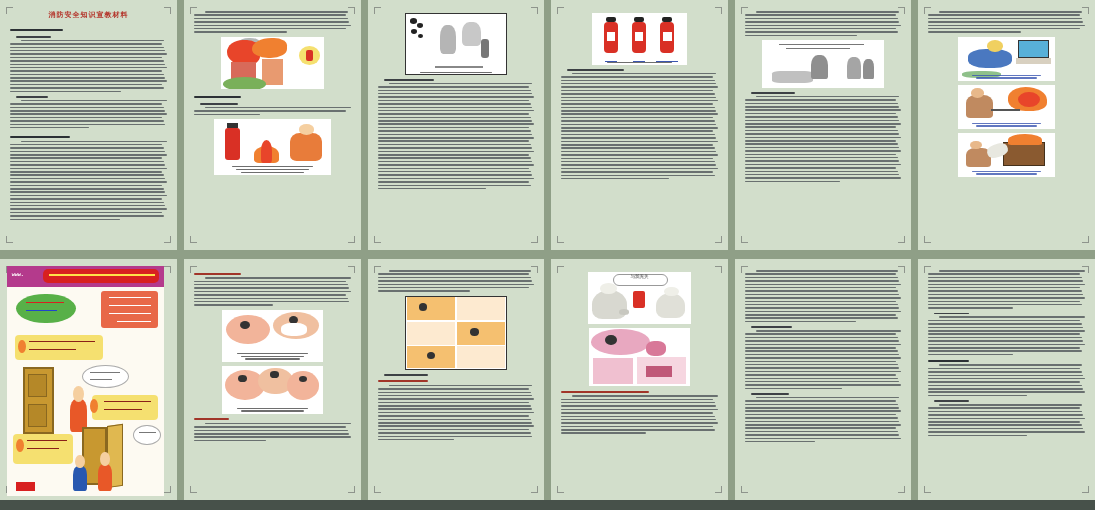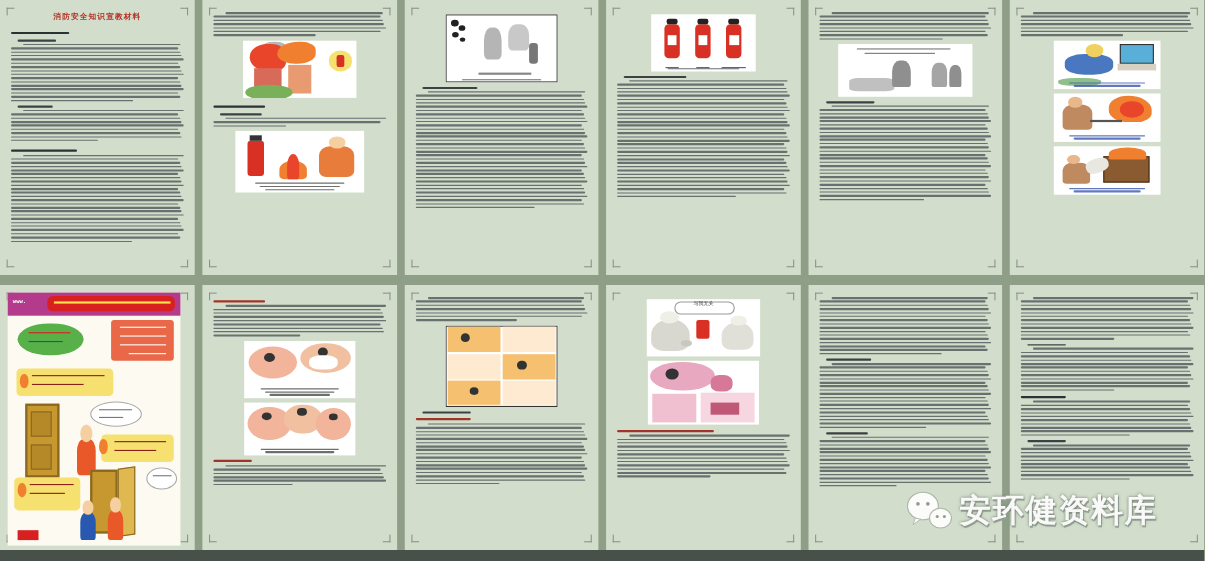--- a/index.html
+++ b/index.html
@@ -650,27 +650,13 @@
           <div class="tl-line" style="height: 1.5px; background: rgb(70, 75, 82); opacity: 0.75; margin: 0px 0px 1.9px 0%; width: 97%;"></div>
           <div class="tl-line" style="height: 1.5px; background: rgb(70, 75, 82); opacity: 0.75; margin: 0px 0px 1.9px 0%; width: 98%;"></div>
           <div class="tl-line" style="height: 1.5px; background: rgb(70, 75, 82); opacity: 0.75; margin: 0px 0px 1.9px 0%; width: 99%;"></div>
           <div class="tl-line" style="height: 1.5px; background: rgb(70, 75, 82); opacity: 0.75; margin: 0px 0px 1.9px 0%; width: 100%;"></div>
           <div class="tl-line" style="height: 1.5px; background: rgb(70, 75, 82); opacity: 0.75; margin: 0px 0px 1.9px 0%; width: 63%;"></div>
         </div>
       </div>
     </div>
   <div id="sep-h"></div>
   <div id="bottom-bar"></div>
-  <div id="watermark">
-    <svg width="46" height="46" viewBox="0 0 46 46">
-      <g opacity="0.92">
-        <ellipse cx="17" cy="18" rx="14" ry="12.5" fill="#ffffff" stroke="#a8b2a6" stroke-width="1"></ellipse>
-        <ellipse cx="33" cy="29" rx="10" ry="9" fill="#ffffff" stroke="#a8b2a6" stroke-width="1"></ellipse>
-        <path d="M10 29 L8 35 L15 30 Z" fill="#ffffff" stroke="#a8b2a6" stroke-width="0.8"></path>
-        <circle cx="12.5" cy="16" r="1.7" fill="#8d978b"></circle>
-        <circle cx="21.5" cy="16" r="1.7" fill="#8d978b"></circle>
-        <circle cx="30" cy="27.5" r="1.4" fill="#8d978b"></circle>
-        <circle cx="36.5" cy="27.5" r="1.4" fill="#8d978b"></circle>
-      </g>
-    </svg>
-    <span id="wm-text">安环健资料库</span>
-  </div>
 </div>
 
 </body></html>

